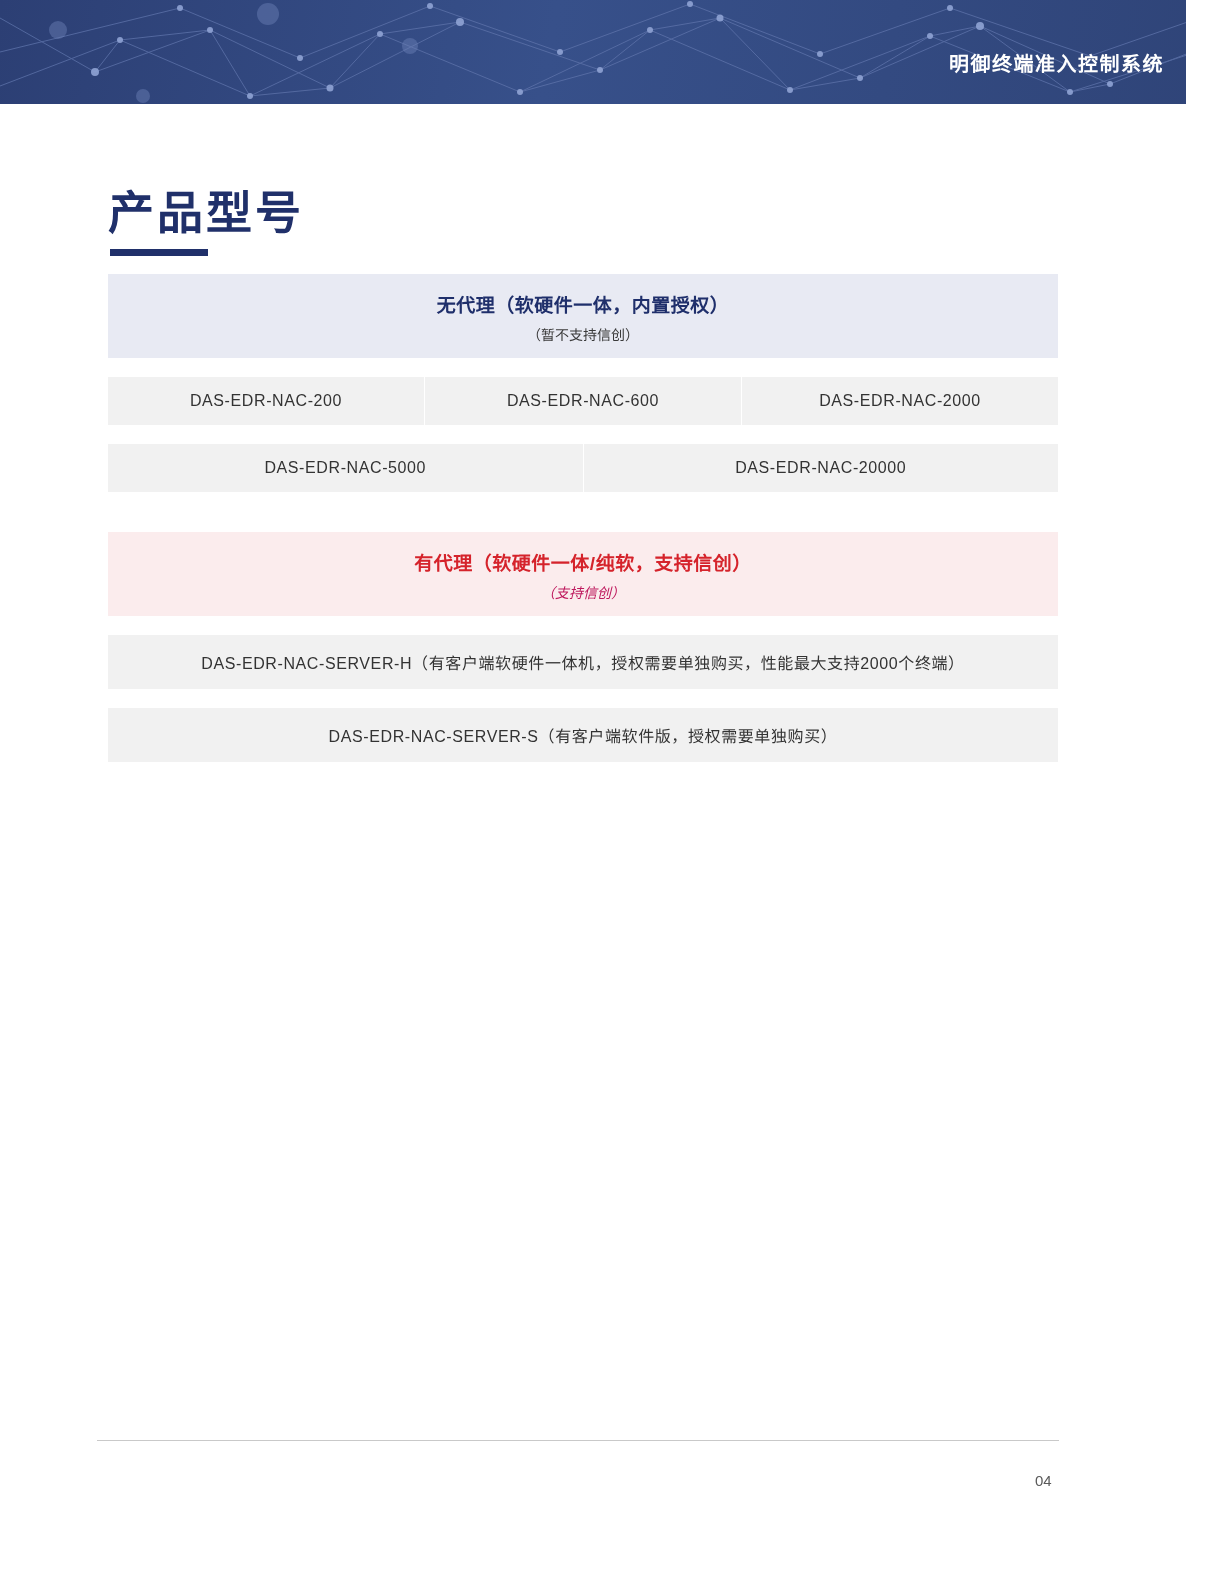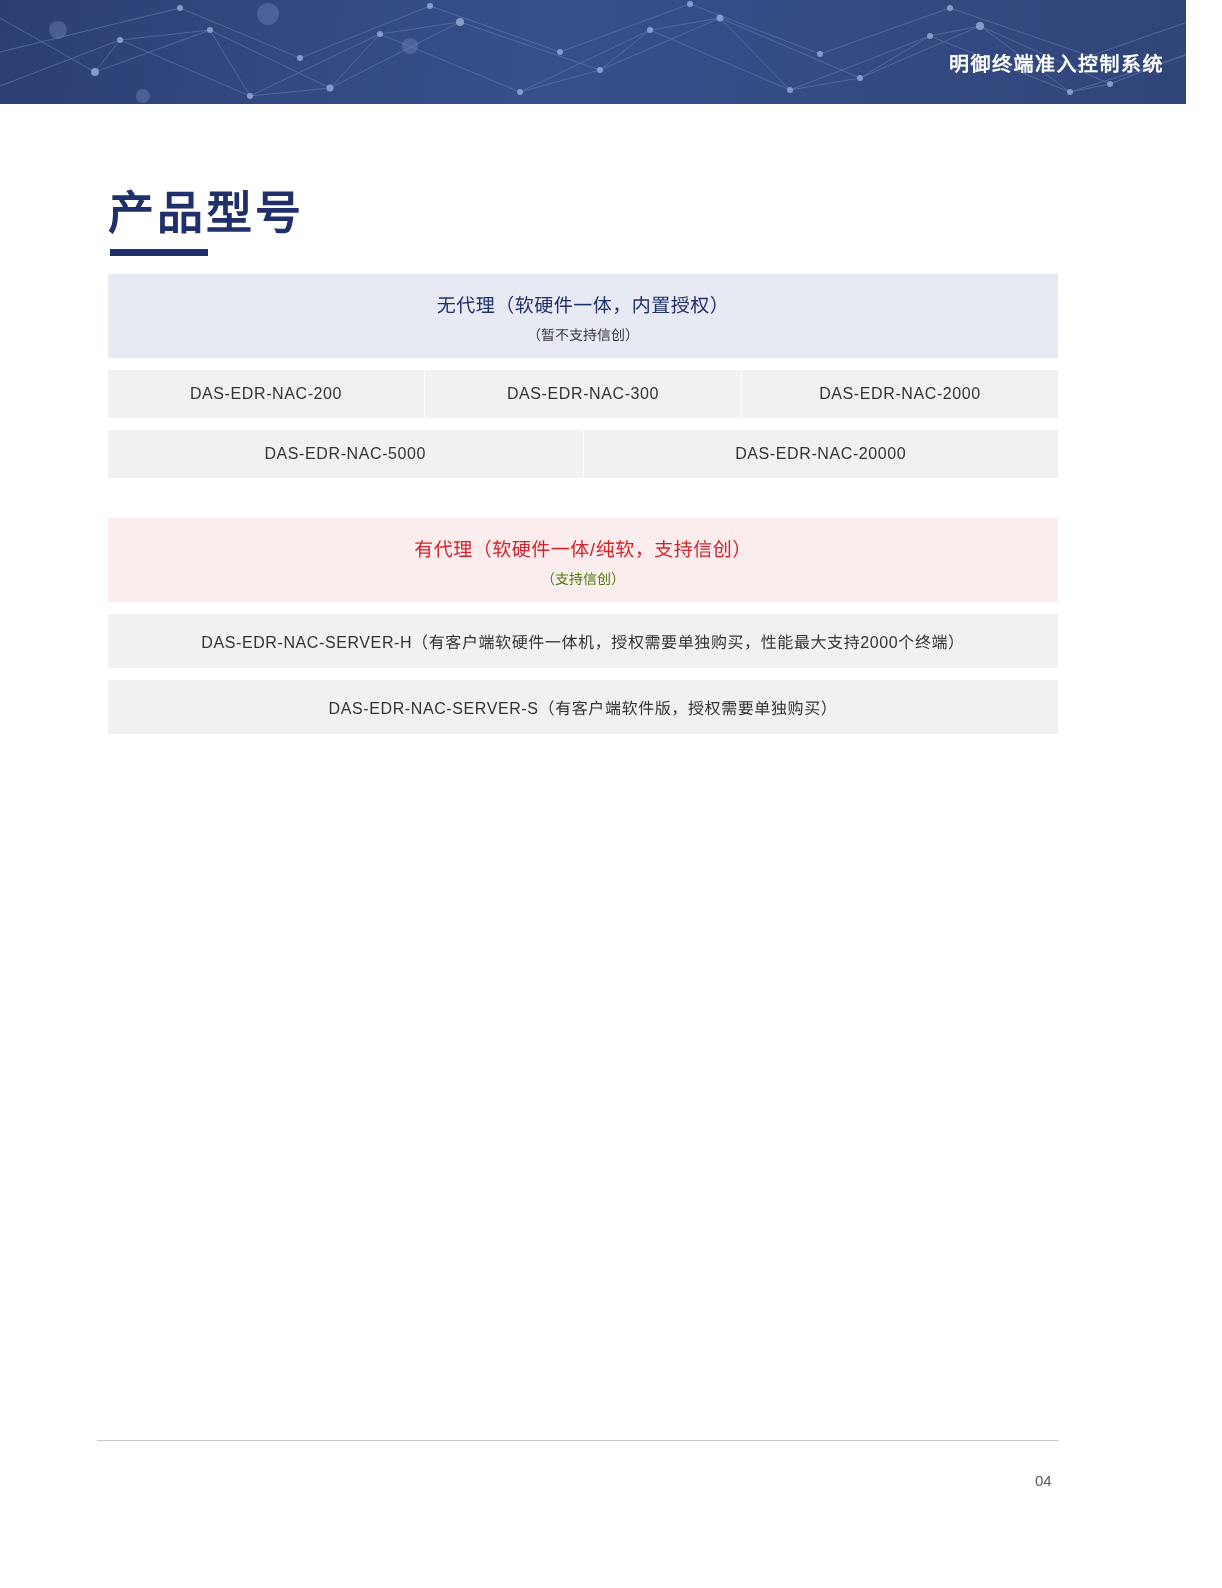--- a/index.html
+++ b/index.html
@@ -89,36 +89,36 @@
     text-align: center;
   }
   .group-head.blue {
     background: #e8eaf3;
   }
   .group-head.red {
     background: #fbeced;
   }
   .group-head .gh-main {
     font-size: 19px;
-    font-weight: normal;
+    font-weight: bold;
     letter-spacing: 0.5px;
   }
   .group-head.blue .gh-main { color: #1f2f6b; }
   .group-head.red .gh-main { color: #d5232b; }
   .group-head .gh-sub {
     font-size: 14px;
     margin-top: 7px;
     color: #3a3a3a;
   }
-  .group-head.red .gh-sub { color: #4d7c0f; }
+  .group-head.red .gh-sub { color: #be185d; font-style: italic; }
 
   .row {
     display: flex;
     gap: 1px;
-    margin-top: 12px;
+    margin-top: 19px;
     justify-content: flex-end;
   }
   .cell {
     flex: 1 1 0;
     background: #f1f1f1;
     text-align: center;
     font-size: 16px;
     color: #333333;
     padding: 15px 6px;
     letter-spacing: 0.6px;
@@ -204,21 +204,21 @@
 
   <div class="table-wrap">
 
     <div>
       <div class="group-head blue">
         <div class="gh-main">无代理（软硬件一体，内置授权）</div>
         <div class="gh-sub">（暂不支持信创）</div>
       </div>
       <div class="row">
         <div class="cell">DAS-EDR-NAC-200</div>
-        <div class="cell">DAS-EDR-NAC-300</div>
+        <div class="cell">DAS-EDR-NAC-600</div>
         <div class="cell">DAS-EDR-NAC-2000</div>
       </div>
       <div class="row">
         <div class="cell">DAS-EDR-NAC-5000</div>
         <div class="cell">DAS-EDR-NAC-20000</div>
       </div>
     </div>
 
     <div class="block-gap"></div>
 

